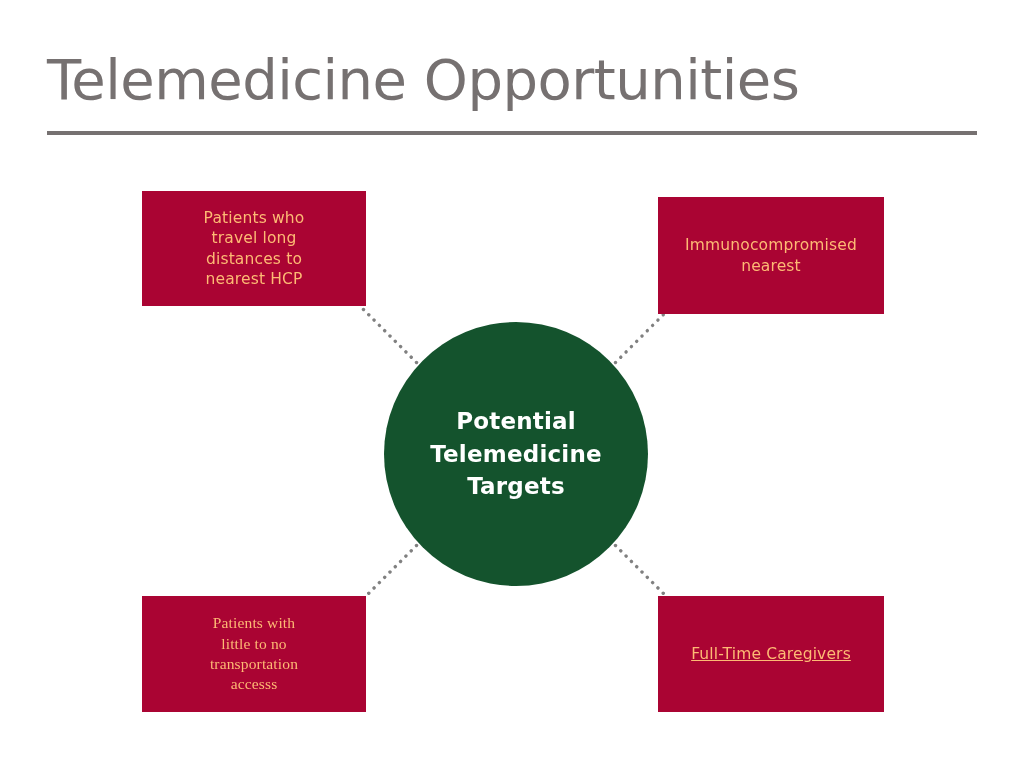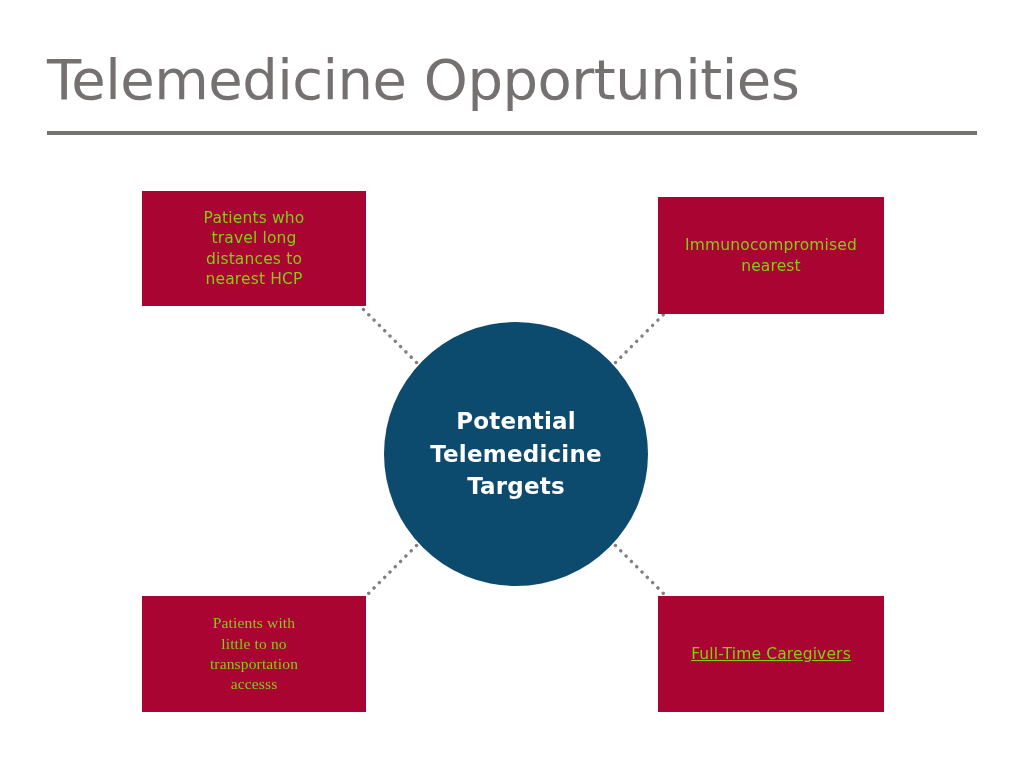--- a/index.html
+++ b/index.html
@@ -53,21 +53,21 @@
     left: 0;
     top: 0;
     width: 1024px;
     height: 768px;
   }
 
   
   .node-box {
     position: absolute;
     background: #AA0433;
-    color: #84cc16;
+    color: #fdba74;
     display: flex;
     align-items: center;
     justify-content: center;
     text-align: center;
     font-size: 15.5px;
     line-height: 1.32;
     letter-spacing: 0.15px;
     box-sizing: border-box;
     padding: 4px 14px;
   }
@@ -83,21 +83,21 @@
   #node-caregivers { left: 658px; top: 596px; width: 226px; height: 116px; text-decoration: underline; }
 
   
   #center-circle {
     position: absolute;
     left: 384px;
     top: 322px;
     width: 264px;
     height: 264px;
     border-radius: 50%;
-    background: #0c4a6e;
+    background: #14532d;
     display: flex;
     align-items: center;
     justify-content: center;
     text-align: center;
     color: #FFFFFF;
     font-size: 23px;
     font-weight: bold;
     line-height: 1.42;
     letter-spacing: 0.2px;
   }

